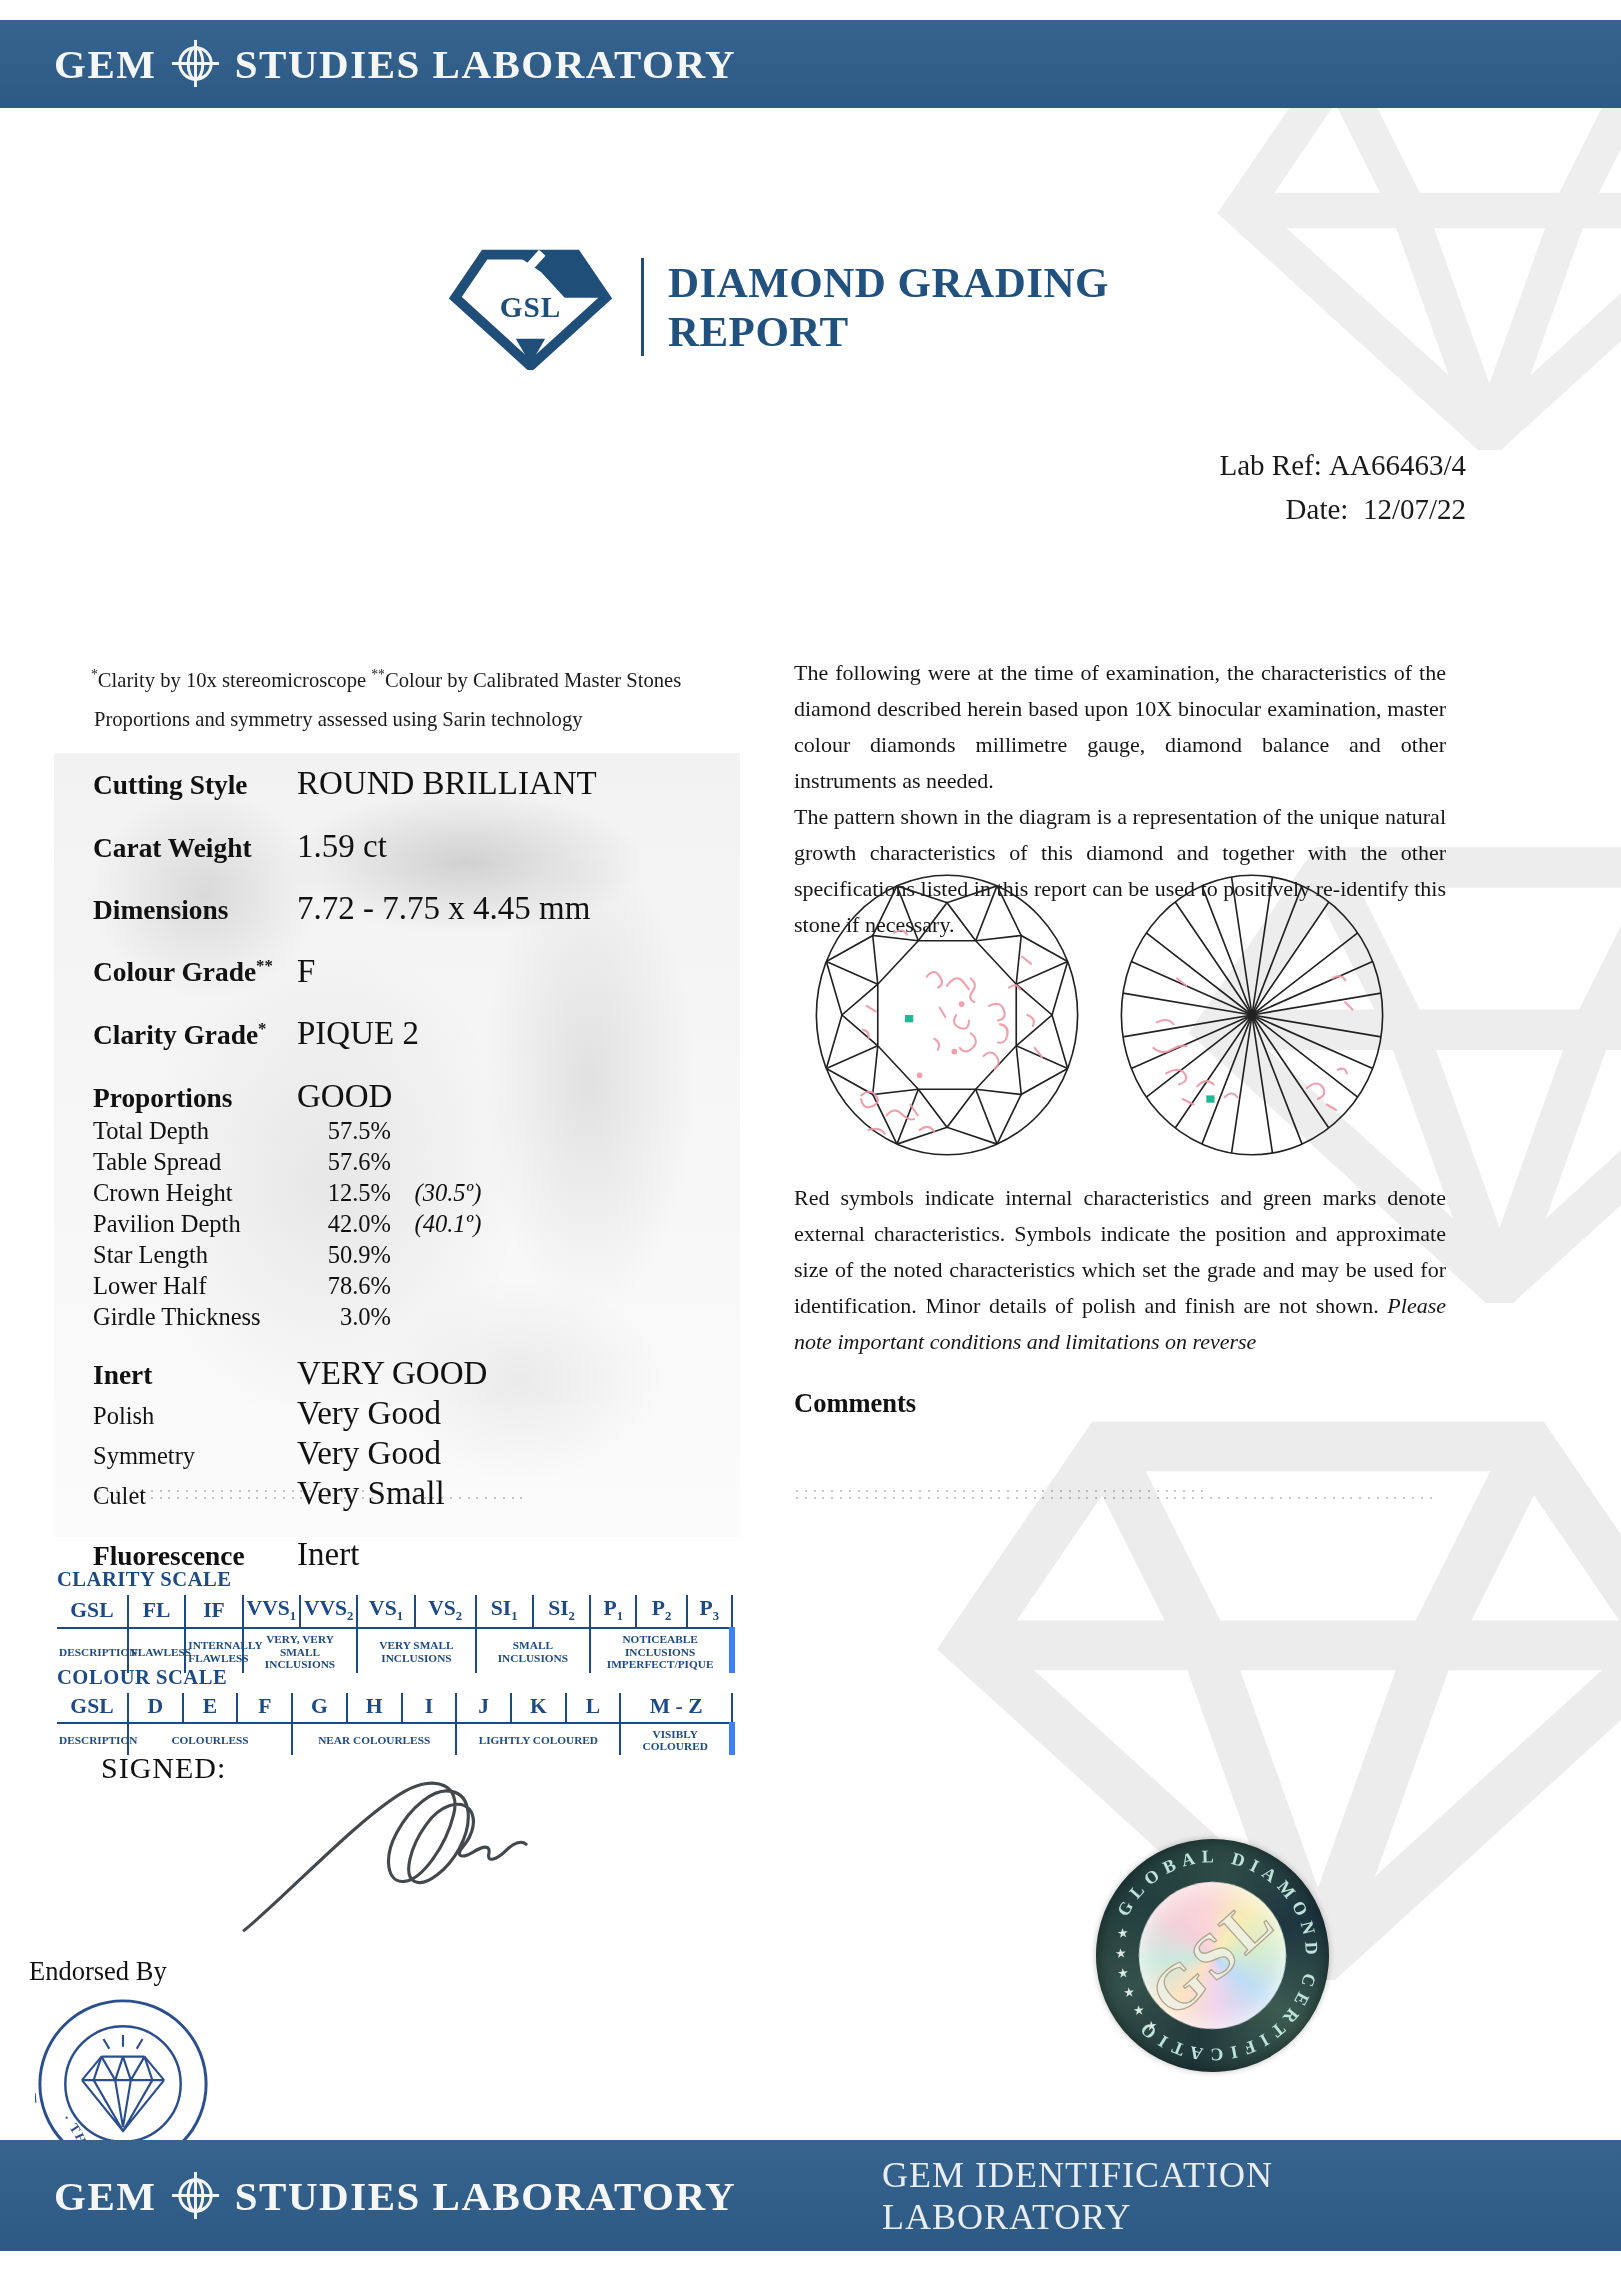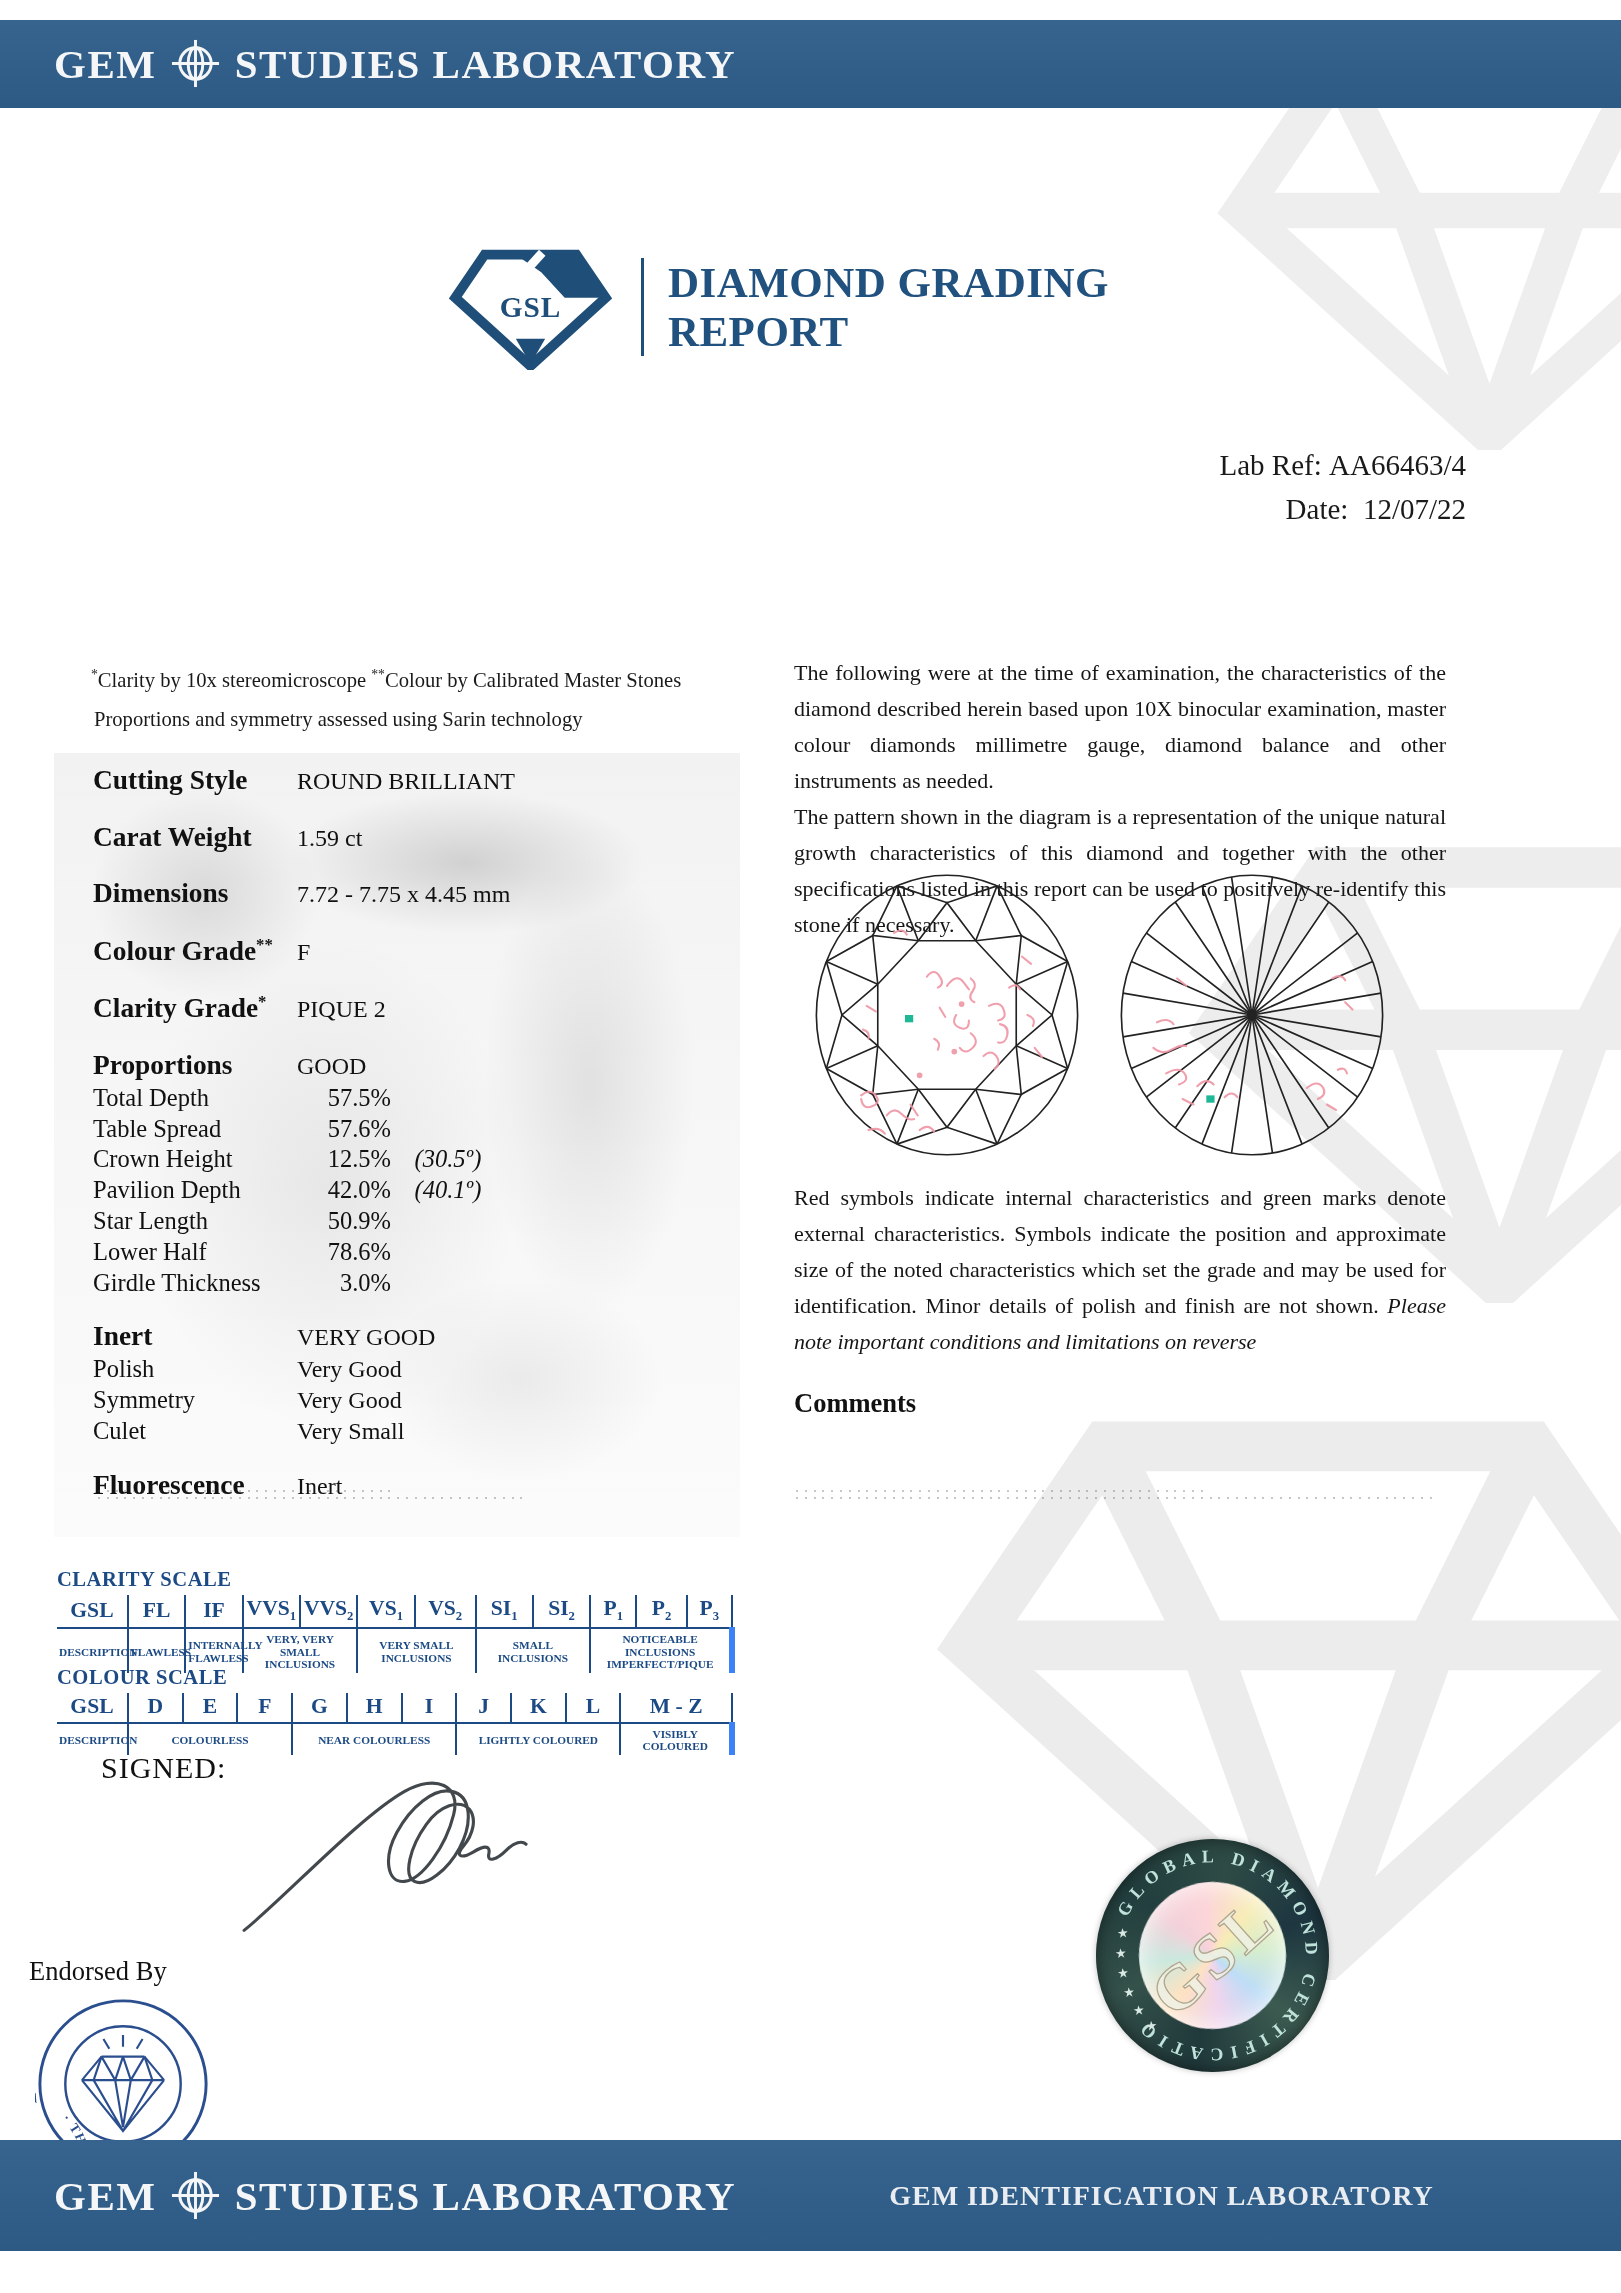--- a/index.html
+++ b/index.html
@@ -10,22 +10,22 @@
   .wm{position:absolute;opacity:1;pointer-events:none;}
 
   
   .band{position:absolute;left:0;width:1621px;background:linear-gradient(180deg,#37648e,#2d5a84);
         display:flex;align-items:center;}
   .band-top{top:19.6px;height:88px;}
   .band-bot{top:2140px;height:111px;}
   .brand{display:flex;align-items:center;margin-left:54px;color:#f4f6f8;
          font-weight:bold;font-size:41px;letter-spacing:1.5px;white-space:nowrap;}
   .globe{margin:0 13.7px;}
-  .footer-right{position:absolute;left:882px;width:559px;text-align:center;color:#e9edf1;
-                font-weight:bold;font-size:28px;letter-spacing:1px;}
+  .footer-right{position:absolute;left:882px;width:559px;text-align:left;color:#e9edf1;
+                font-weight:normal;font-size:36px;letter-spacing:1px;}
 
   
   .logo-row{position:absolute;left:446px;top:243px;display:flex;align-items:center;}
   .divider{width:3.9px;height:98px;background:#1f4e79;margin:0 23.5px 0 25.5px;}
   .rpt-title{color:#21517e;font-weight:bold;font-size:43px;line-height:49px;letter-spacing:0.5px;}
 
   
   .meta{position:absolute;left:1000px;top:443px;width:466px;text-align:right;
         font-size:29px;line-height:44px;color:#1a1a1a;}
 
@@ -38,21 +38,21 @@
       radial-gradient(closest-side at 60% 14%, rgba(40,40,40,.17), transparent 65%),
       radial-gradient(closest-side at 78% 42%, rgba(40,40,40,.10), transparent 70%),
       radial-gradient(closest-side at 40% 55%, rgba(40,40,40,.08), transparent 70%),
       radial-gradient(closest-side at 68% 80%, rgba(40,40,40,.07), transparent 65%),
       linear-gradient(180deg, rgba(0,0,0,.05), rgba(0,0,0,.015));}
   .panel{position:absolute;left:93px;top:765px;width:647px;}
   .g-row{display:flex;align-items:baseline;}
   .g-main{margin-bottom:25.5px;}
   .g-label{width:204px;font-weight:bold;font-size:27.4px;}
   .g-sublabel{width:204px;font-size:24.5px;}
-  .g-val{font-size:24px;}
+  .g-val{font-size:33px;}
   .g-pct{display:inline-block;width:94px;text-align:right;font-size:24.5px;}
   .g-deg{margin-left:23.5px;font-size:24.5px;font-style:italic;}
   .g-sub{margin-bottom:2.9px;}
   .sp{height:21.6px;}
 
   
   .rcol{position:absolute;left:794px;width:652px;font-size:22px;line-height:36px;
         text-align:justify;color:#161616;}
   .rcol p{margin:0;}
   .comments{position:absolute;left:794px;top:1388px;font-weight:bold;font-size:26.5px;}

